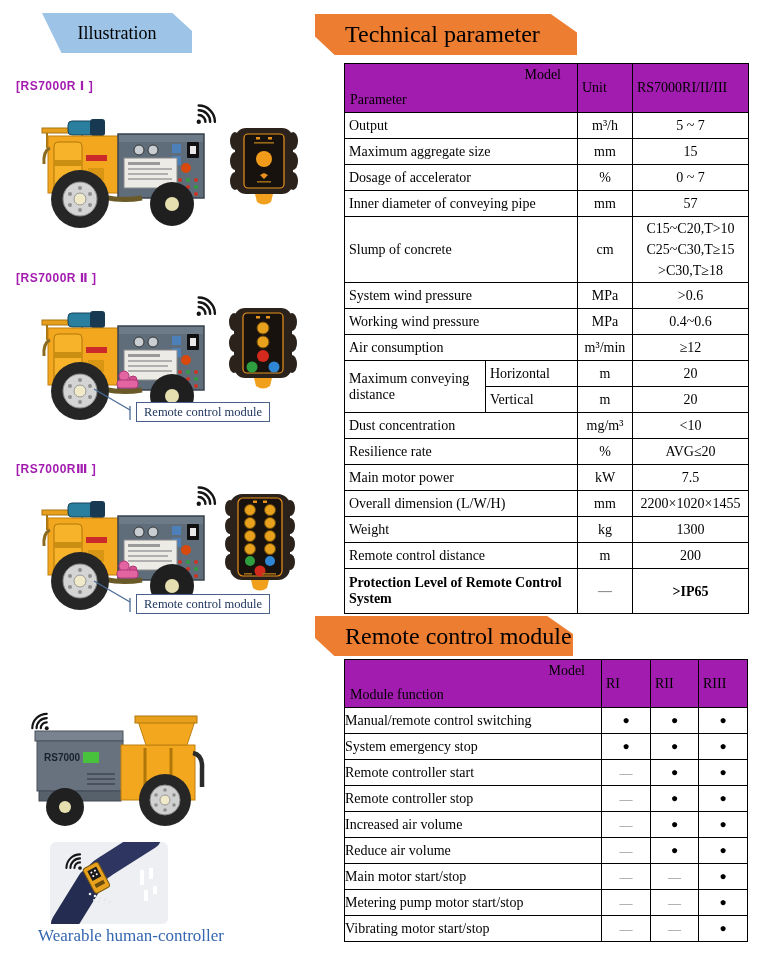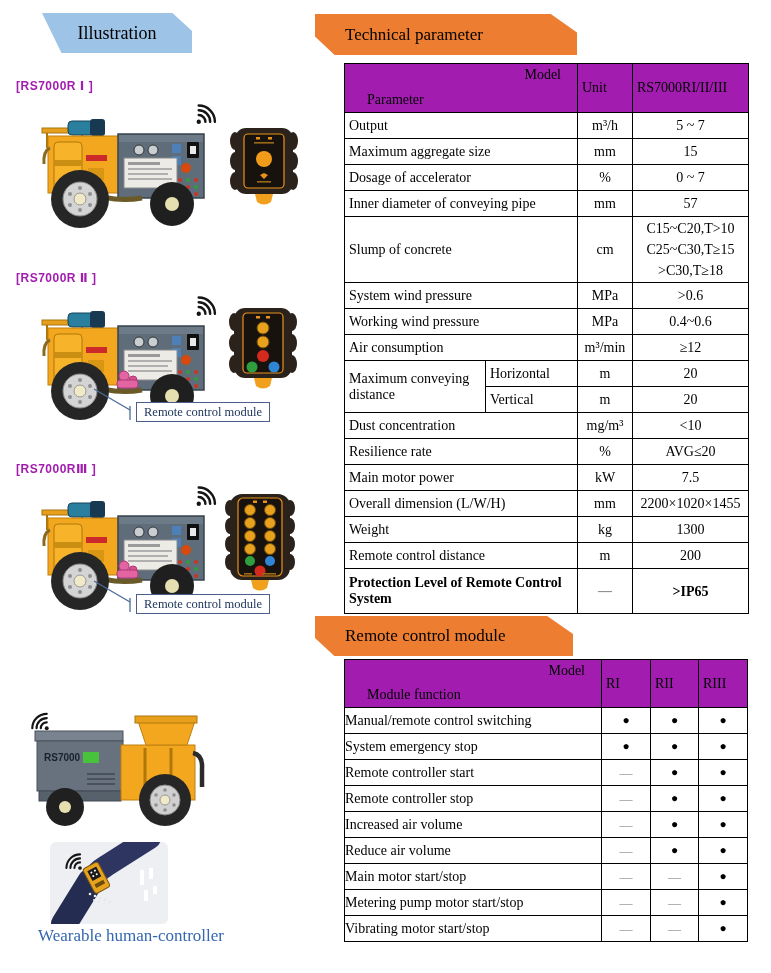--- a/index.html
+++ b/index.html
@@ -6,21 +6,21 @@
   .page{position:relative;width:771px;height:973px;background:#fff;overflow:hidden;
         font-family:"Liberation Serif","DejaVu Serif",serif;color:#000;}
 
   
   .banner{position:absolute;display:flex;align-items:center;box-sizing:border-box;}
   .banner-blue{left:42px;top:13px;width:150px;height:40px;background:#9DC3E6;
         clip-path:polygon(0 0,87% 0,100% 45%,100% 100%,13% 100%);
         justify-content:center;font-size:18px;}
   .banner-orange{background:#ED7D31;
         clip-path:polygon(0 0,90% 0,100% 45%,100% 100%,7.5% 100%,0 55%);
-        padding-left:30px;font-size:17px;}
+        padding-left:30px;font-size:24px;}
   .banner-tech{left:315px;top:14px;width:262px;height:41px;}
   .banner-rcm{left:315px;top:616px;width:258px;height:40px;}
 
   
   .mlabel{position:absolute;left:16px;font-family:"Liberation Sans","DejaVu Sans",sans-serif;
         font-weight:bold;font-size:12px;color:#a21caf;letter-spacing:.5px;}
   .caption{position:absolute;left:36px;top:926px;width:190px;text-align:center;
         font-size:17px;color:#3567B0;}
 
   
@@ -44,21 +44,21 @@
   td.v{white-space:pre-line;line-height:1.5;}
   td.fn{text-align:left;padding-left:0;}
   td.mark{text-align:center;font-size:12px;}
   td.mark.dash{color:#8a8a8a;font-size:13px;}
   td.u.dash{color:#8a8a8a;}
   .diag-cell{position:relative;background-color:#C8C8C8;
      background-image:linear-gradient(to bottom right,
        transparent calc(50% - 0.7px),#222 calc(50% - 0.7px),
        #222 calc(50% + 0.7px),transparent calc(50% + 0.7px));}
   .diag-top{position:absolute;top:3px;right:16px;}
-  .diag-bottom{position:absolute;bottom:4px;left:22px;margin-top:10px;}
+  .diag-bottom{position:absolute;bottom:4px;left:5px;margin-top:10px;}
 
   
   .art{position:absolute;}
   svg text{font-family:"Liberation Sans","DejaVu Sans",sans-serif;}
 </style>
 </head>
 <body>
 
 <div class="page">
 

